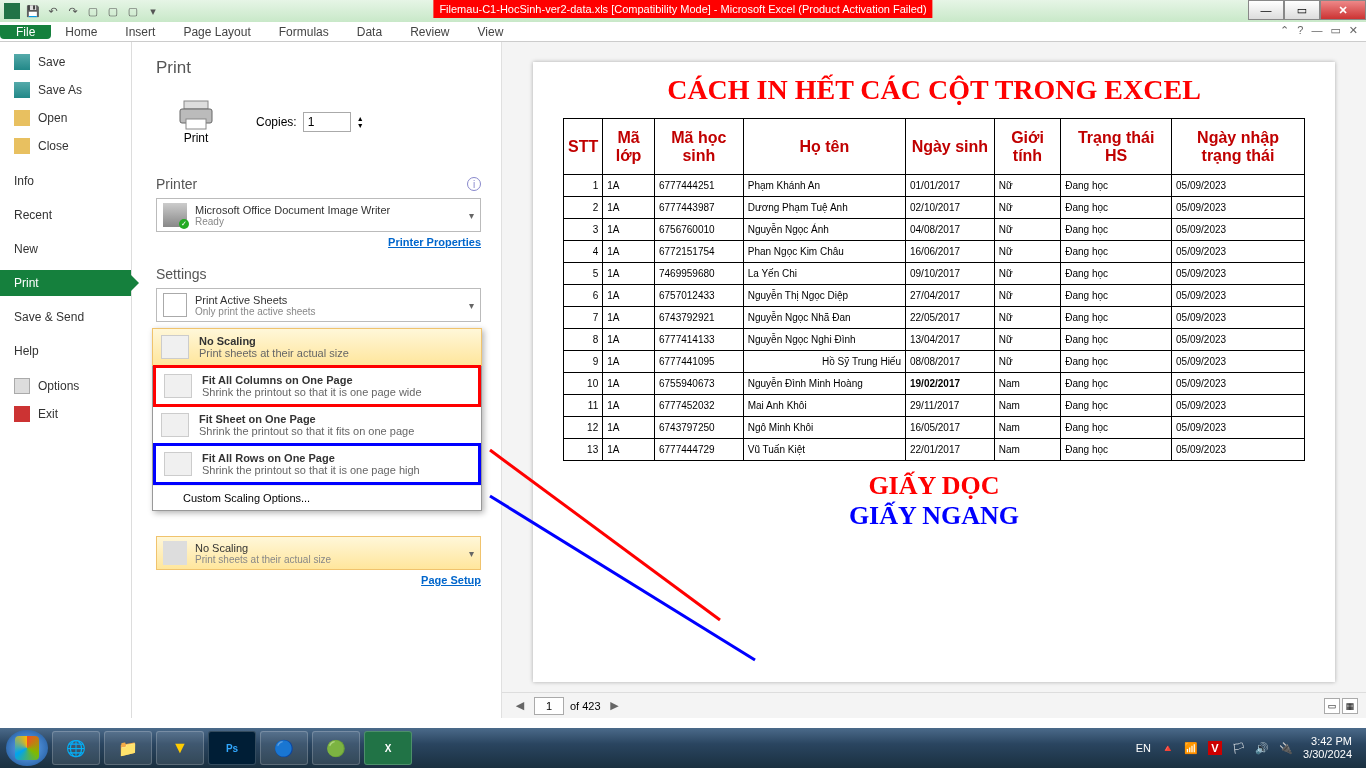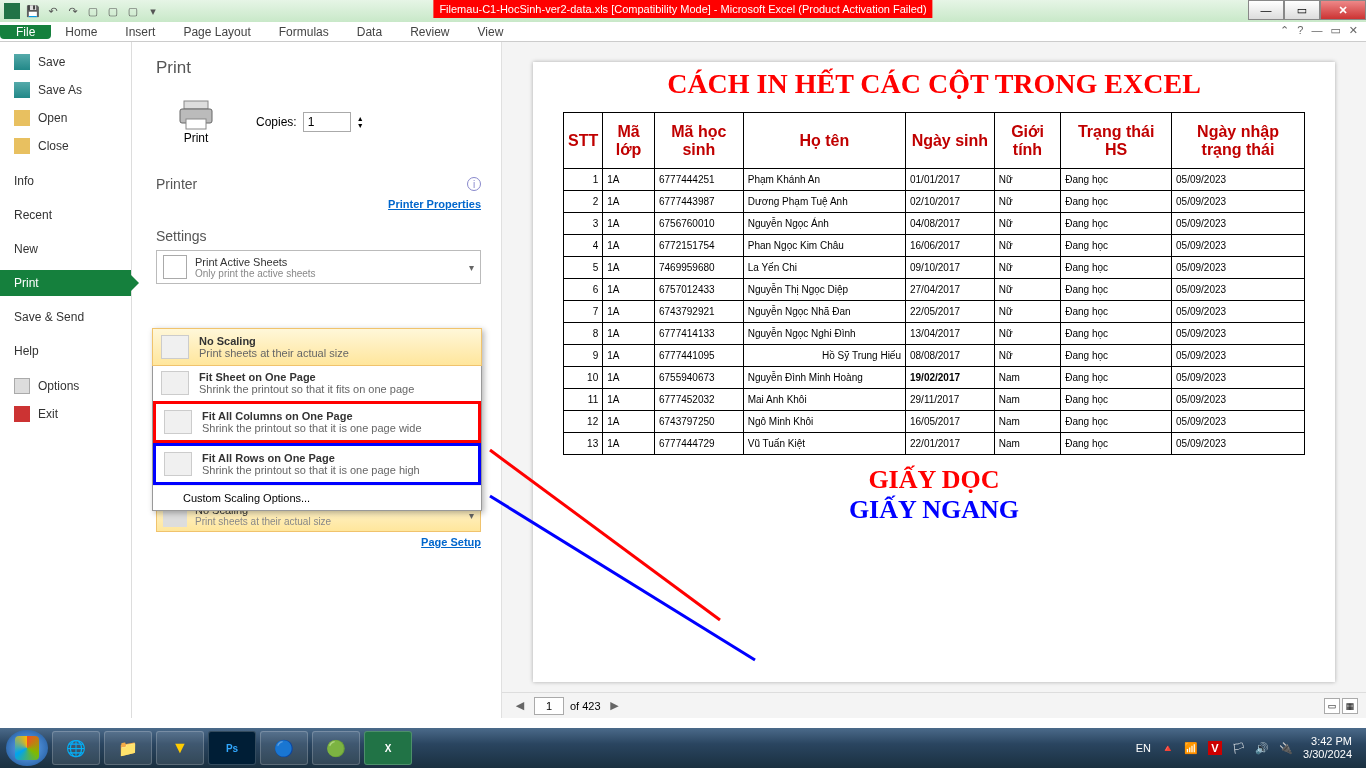--- a/index.html
+++ b/index.html
@@ -67,21 +67,21 @@
 .scaling-opt .so-title { font-weight:bold; color:#333; }
 .scaling-opt .so-sub { color:#666; font-size:11px; }
 .scaling-icon { width:28px; height:24px; background:#f0f0f0; border:1px solid #ccc; flex-shrink:0; }
 .highlight-red { border:3px solid #ff0000 !important; }
 .highlight-blue { border:3px solid #0000ff !important; }
 .scaling-custom { padding:6px 30px; font-size:11px; border-top:1px solid #eee; }
 
 
 .preview-pane { flex:1; background:#f4f4f4; display:flex; flex-direction:column; position:relative; }
 .preview-scroll { flex:1; overflow:auto; display:flex; justify-content:center; padding:20px 20px 10px; }
-.page-sheet { width:802px; background:#fff; box-shadow:0 0 4px rgba(0,0,0,0.3); padding:6px 30px 20px; position:relative; }
+.page-sheet { width:802px; background:#fff; box-shadow:0 0 4px rgba(0,0,0,0.3); padding:12px 30px 20px; position:relative; }
 .tutorial-title { color:#ff0000; font-family:"Times New Roman",serif; font-size:28px; font-weight:bold; text-align:center; margin-bottom:12px; }
 .tutorial-text-red { color:#ff0000; font-family:"Times New Roman",serif; font-size:26px; font-weight:bold; text-align:center; }
 .tutorial-text-blue { color:#0000ff; font-family:"Times New Roman",serif; font-size:26px; font-weight:bold; text-align:center; }
 
 .data-table { width:100%; border-collapse:collapse; font-size:10px; font-family:"Times New Roman",serif; }
 .data-table th { border:1px solid #000; padding:6px 4px; color:#c00000; font-weight:bold; font-size:16px; height:56px; vertical-align:middle; }
 .data-table td { border:1px solid #000; padding:3px 4px; height:22px; font-size:10px; }
 .data-table td.num { text-align:right; padding-right:4px; }
 
 
@@ -214,51 +214,60 @@
           <span>▲</span>
           <span>▼</span>
         </span>
       </div>
     </div>
 
     <div class="section-title">
       <span>Printer</span>
       <span class="info-icon">i</span>
     </div>
+    <div class="dropdown-box">
+      <span class="dd-icon" style="background:linear-gradient(#ccc,#888);position:relative;">
+        <span style="position:absolute;bottom:-2px;right:-2px;width:10px;height:10px;background:#2a2;border-radius:50%;color:#fff;font-size:7px;display:flex;align-items:center;justify-content:center;">✓</span>
+      </span>
+      <div class="dd-text">
+        <div class="dd-title">Microsoft Office Document Image Writer</div>
+        <div class="dd-sub">Ready</div>
+      </div>
+    </div>
     <div class="link-row"><a href="#">Printer Properties</a></div>
 
     <div class="section-title">Settings</div>
     <div class="dropdown-box">
       <span class="dd-icon" style="background:#fff;border:1px solid #aaa;"></span>
       <div class="dd-text">
         <div class="dd-title">Print Active Sheets</div>
         <div class="dd-sub">Only print the active sheets</div>
       </div>
     </div>
 
     <div class="scaling-popup" style="top:286px;">
       <div class="scaling-opt selected">
         <span class="scaling-icon"></span>
         <div>
             <div class="so-title">No Scaling</div>
             <div class="so-sub">Print sheets at their actual size</div>
           </div>
       </div>
+      <div class="scaling-opt highlight-red">
+        <span class="scaling-icon"></span>
+        <div>
+            <div class="so-title">Fit All Columns on One Page</div>
+            <div class="so-sub">Shrink the printout so that it is one page wide</div>
+          </div>
+      </div>
       <div class="scaling-opt">
         <span class="scaling-icon"></span>
         <div>
             <div class="so-title">Fit Sheet on One Page</div>
             <div class="so-sub">Shrink the printout so that it fits on one page</div>
-          </div>
-      </div>
-      <div class="scaling-opt highlight-red">
-        <span class="scaling-icon"></span>
-        <div>
-            <div class="so-title">Fit All Columns on One Page</div>
-            <div class="so-sub">Shrink the printout so that it is one page wide</div>
           </div>
       </div>
       <div class="scaling-opt highlight-blue">
         <span class="scaling-icon"></span>
         <div>
             <div class="so-title">Fit All Rows on One Page</div>
             <div class="so-sub">Shrink the printout so that it is one page high</div>
           </div>
       </div>
       <div class="scaling-custom">Custom Scaling Options...</div>

